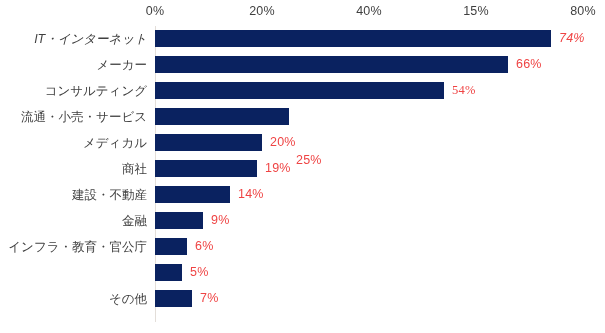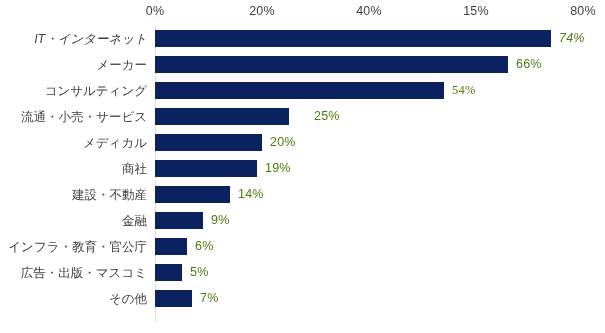--- a/index.html
+++ b/index.html
@@ -73,21 +73,21 @@
     top: 4px;
     height: 17px;
     background: #0a2260;
   }
   .val-label {
     position: absolute;
     top: 0;
     height: 26px;
     line-height: 25px;
     font-size: 12.5px;
-    color: #4d7c0f;
+    color: #ef4444;
     white-space: nowrap;
     letter-spacing: 0.2px;
   }
 </style>
 </head>
 <body>
 
 <div id="chart">
 
   <div class="axis-top">
@@ -111,21 +111,21 @@
         <div class="val-label" style="left: 516px;">66%</div>
       </div>
       <div class="row" style="top: 54px; font-family: Liberation Serif, serif;">
         <div class="cat-label" style="right: 458px;">コンサルティング</div>
         <div class="bar" style="left: 155px; width: 289px; background: rgb(10, 34, 96);"></div>
         <div class="val-label" style="left: 452px;">54%</div>
       </div>
       <div class="row" style="top: 80px;">
         <div class="cat-label" style="right: 458px;">流通・小売・サービス</div>
         <div class="bar" style="left: 155px; width: 134px; background: rgb(10, 34, 96);"></div>
-        <div class="val-label" style="left: 314px;">25%</div>
+        <div class="val-label" style="left: 296px; margin-top: 44px;">25%</div>
       </div>
       <div class="row" style="top: 106px;">
         <div class="cat-label" style="right: 458px;">メディカル</div>
         <div class="bar" style="left: 155px; width: 107px; background: rgb(10, 34, 96);"></div>
         <div class="val-label" style="left: 270px;">20%</div>
       </div>
       <div class="row" style="top: 132px;">
         <div class="cat-label" style="right: 458px;">商社</div>
         <div class="bar" style="left: 155px; width: 102px; background: rgb(10, 34, 96);"></div>
         <div class="val-label" style="left: 265px;">19%</div>
@@ -139,21 +139,20 @@
         <div class="cat-label" style="right: 458px;">金融</div>
         <div class="bar" style="left: 155px; width: 48px; background: rgb(10, 34, 96);"></div>
         <div class="val-label" style="left: 211px;">9%</div>
       </div>
       <div class="row" style="top: 210px;">
         <div class="cat-label" style="right: 458px;">インフラ・教育・官公庁</div>
         <div class="bar" style="left: 155px; width: 32px; background: rgb(10, 34, 96);"></div>
         <div class="val-label" style="left: 195px;">6%</div>
       </div>
       <div class="row" style="top: 236px;">
-        <div class="cat-label" style="right: 458px;">広告・出版・マスコミ</div>
         <div class="bar" style="left: 155px; width: 27px; background: rgb(10, 34, 96);"></div>
         <div class="val-label" style="left: 190px;">5%</div>
       </div>
       <div class="row" style="top: 262px;">
         <div class="cat-label" style="right: 458px;">その他</div>
         <div class="bar" style="left: 155px; width: 37px; background: rgb(10, 34, 96);"></div>
         <div class="val-label" style="left: 200px;">7%</div>
       </div>
     </div>
 

